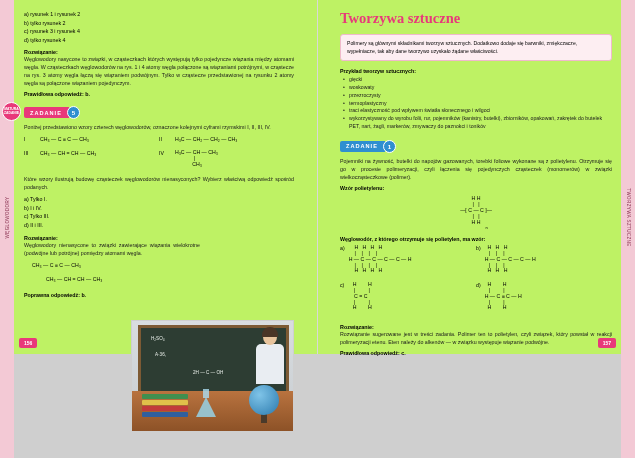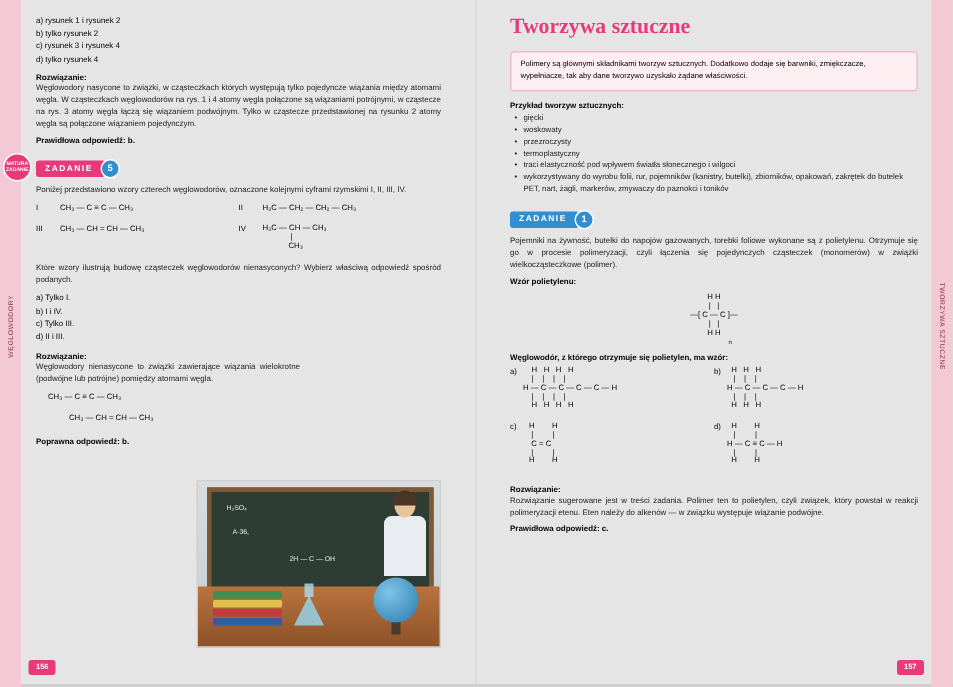--- a/index.html
+++ b/index.html
@@ -4,21 +4,21 @@
 <style>
   * { box-sizing: border-box; }
   html, body { margin:0; padding:0; }
   body {
     width:635px; height:458px;
     font-family:"Liberation Sans", sans-serif;
     background:#cfcfcf;
     overflow:hidden;
   }
   .spread { position:relative; width:635px; height:458px; display:flex; }
-  .page { position:relative; height:456px; background:#e5e5e5; }
+  .page { position:relative; height:354px; background:#bef264; }
   .page.left { width:318px; border-right:1px solid #d8d8d8; }
   .page.right { width:317px; }
 
   
   .sidebar-left {
     position:absolute; left:0; top:0; width:14px; height:458px;
     background:#f3c9d5;
   }
   .sidebar-right {
     position:absolute; right:0; top:0; width:14px; height:458px;

